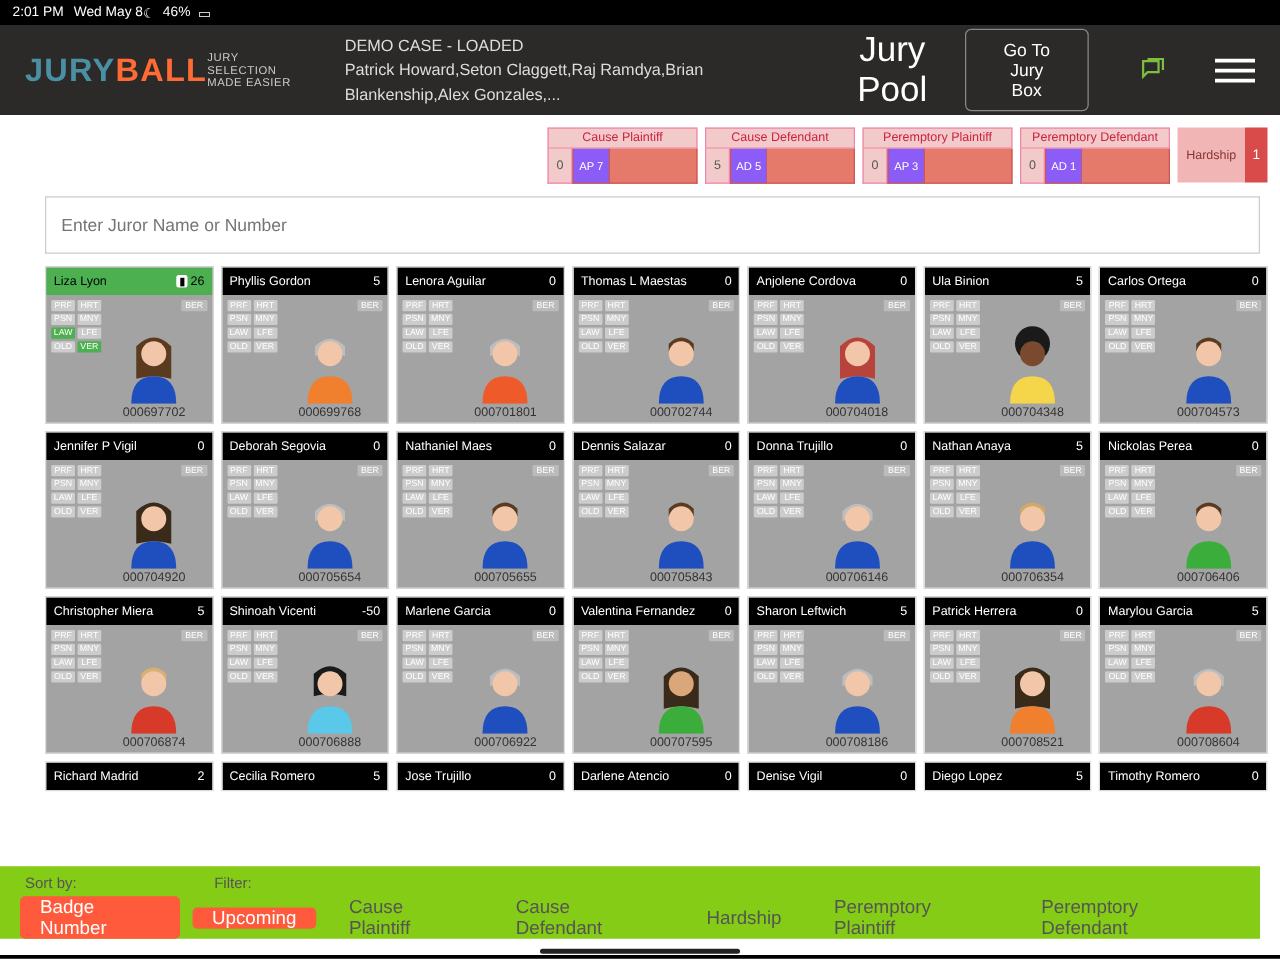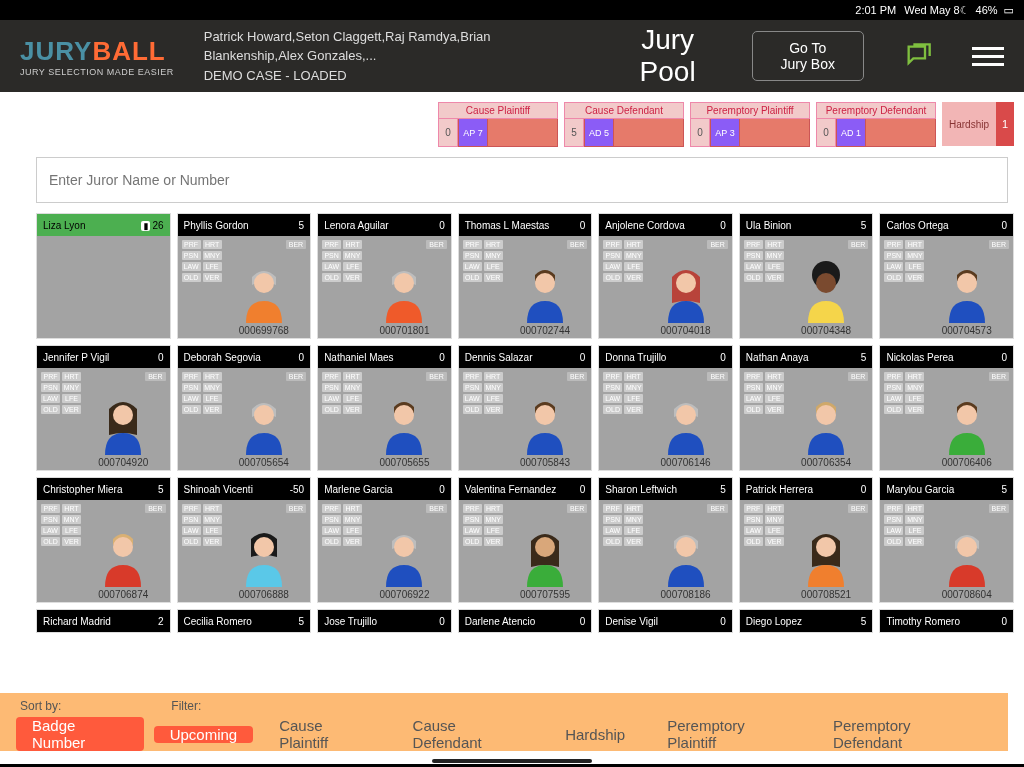--- a/index.html
+++ b/index.html
@@ -1,23 +1,23 @@
 <!DOCTYPE html>
 <html><head>
 <meta charset="utf-8">
 <style>
   * { box-sizing: border-box; margin: 0; padding: 0; }
   body { font-family: -apple-system, Helvetica, Arial, sans-serif; background: #fff; width: 1024px; height: 767px; overflow: hidden; }
   
-  .status-bar { background:#000; color:#fff; height:20px; display:flex; justify-content:flex-end; align-items:center; padding:0 10px; font-size:11px; }
+  .status-bar { background:#000; color:#fff; height:20px; display:flex; justify-content:flex-start; align-items:center; padding:0 10px; font-size:11px; }
   .status-left { display:flex; gap:8px; }
   .status-right { display:flex; gap:6px; align-items:center; }
   
   .header { background:#2b2a28; color:#fff; height:72px; display:flex; align-items:center; padding:0 20px; gap:30px; }
-  .logo { display:flex; flex-direction:column; }
+  .logo { display:flex; flex-direction:row; }
   .logo-main { font-size:26px; font-weight:700; letter-spacing:1px; }
   .logo-jury { color:#4a90a4; }
   .logo-ball { color:#ff6b35; }
   .logo-tag { font-size:9px; color:#ccc; letter-spacing:0.5px; }
   .case-info { flex:0 0 auto; font-size:13px; color:#ddd; line-height:1.5; max-width:380px; }
   .page-title { flex:1; text-align:center; font-size:28px; font-weight:300; }
   .jury-box-btn { border:1px solid #888; color:#fff; padding:8px 28px; border-radius:5px; font-size:14px; text-align:center; cursor:pointer; }
   .chat-icon { width:28px; height:28px; margin:0 10px; cursor:pointer; }
   .menu-icon { display:flex; flex-direction:column; gap:5px; cursor:pointer; }
   .menu-icon div { width:32px; height:3px; background:#fff; }
@@ -47,21 +47,21 @@
   .tag.g { background:#4caf50; }
   .ber { position:absolute; top:4px; right:4px; background:#bbb; color:#fff; font-size:7px; padding:1px 3px; border-radius:1px;}
   .avatar { flex:1; display:flex; flex-direction:column; align-items:center; justify-content:flex-end; }
   .avatar svg { width:56px; height:64px; }
   .juror-id { font-size:10px; color:#333; margin-top:2px;}
   .doc-icon { background:#fff; color:#000; padding:0 2px; border-radius:2px; font-size:9px; margin-right:2px;}
 
   .card.short { height:24px; }
   .card.short .card-header { height:22px; }
 
-  .footer { position:absolute; bottom:16px; left:0; right:16px; padding:0 16px; background:#fdba74;margin-top:27px; }
+  .footer { position:absolute; bottom:16px; left:0; right:16px; padding:0 16px; background:#84cc16;margin-top:27px; }
   .footer-labels { display:flex; gap:110px; font-size:12px; color:#555; padding:6px 0 4px 4px;}
   .footer-row { display:flex; gap:10px; align-items:center; }
   .pill { padding:0 16px; border-radius:4px; font-size:15px; cursor:pointer; }
   .pill.active { background:#ff5a3c; color:#fff; }
   .pill.plain { color:#555; }
   .home-bar { position:absolute; bottom:4px; left:50%; transform:translateX(-50%); width:160px; height:4px; background:#222; border-radius:3px;}
   .bottom-black { position:absolute; bottom:0; left:0; right:0; height:3px; background:#000;}
 </style>
 </head>
 <body>
@@ -79,22 +79,22 @@
 </div>
 
 <div class="header">
   <div class="logo">
     <div class="logo-main">
       <span class="logo-jury">JURY</span><span class="logo-ball">BALL</span>
     </div>
     <div class="logo-tag">JURY SELECTION MADE EASIER</div>
   </div>
   <div class="case-info">
+    <div>DEMO CASE - LOADED</div>
     <div>Patrick Howard,Seton Claggett,Raj Ramdya,Brian Blankenship,Alex Gonzales,...</div>
-    <div>DEMO CASE - LOADED</div>
   </div>
   <div class="page-title">Jury Pool</div>
   <div class="jury-box-btn">
     <div>Go To</div>
     <div>Jury Box</div>
   </div>
   <svg class="chat-icon" viewBox="0 0 24 24">
       <path fill="none" stroke="#7fbf3f" stroke-width="2" d="M4 4h14v10H8l-4 4V4z M8 2h14v10"></path>
     </svg>
   <div class="menu-icon">
@@ -146,20 +146,41 @@
 <div class="search-wrap">
   <input class="search-input" placeholder="Enter Juror Name or Number" style="">
 </div>
 
 <div class="grid" id="grid">
     <div class="card">
       <div class="card-header green">
         <span>Liza Lyon</span>
         <span><span class="doc-icon">▮</span><span>26</span></span>
       </div>
+      <div class="card-body">
+        <div class="tags-col">
+          <div class="tag ">PRF</div>
+          <div class="tag ">HRT</div>
+          <div class="tag ">PSN</div>
+          <div class="tag ">MNY</div>
+          <div class="tag g">LAW</div>
+          <div class="tag ">LFE</div>
+          <div class="tag ">OLD</div>
+          <div class="tag g">VER</div>
+        </div>
+        <div class="ber">BER</div>
+        <div class="avatar">
+          <svg viewBox="0 0 56 64">
+            <path fill="#5a3b1f" d="M14 18 Q28 4 42 18 L42 44 Q28 40 14 44 Z"></path>
+            <circle fill="#f2c7a9" cx="28" cy="24" r="10"></circle>
+            <path fill="#1f4fbf" d="M10 64 Q10 42 28 42 Q46 42 46 64 Z"></path>
+          </svg>
+          <div class="juror-id">000697702</div>
+        </div>
+      </div>
     </div>
     <div class="card">
       <div class="card-header black">
         <span>Phyllis Gordon</span>
         <span><span>5</span></span>
       </div>
       <div class="card-body">
         <div class="tags-col">
           <div class="tag ">PRF</div>
           <div class="tag ">HRT</div>

